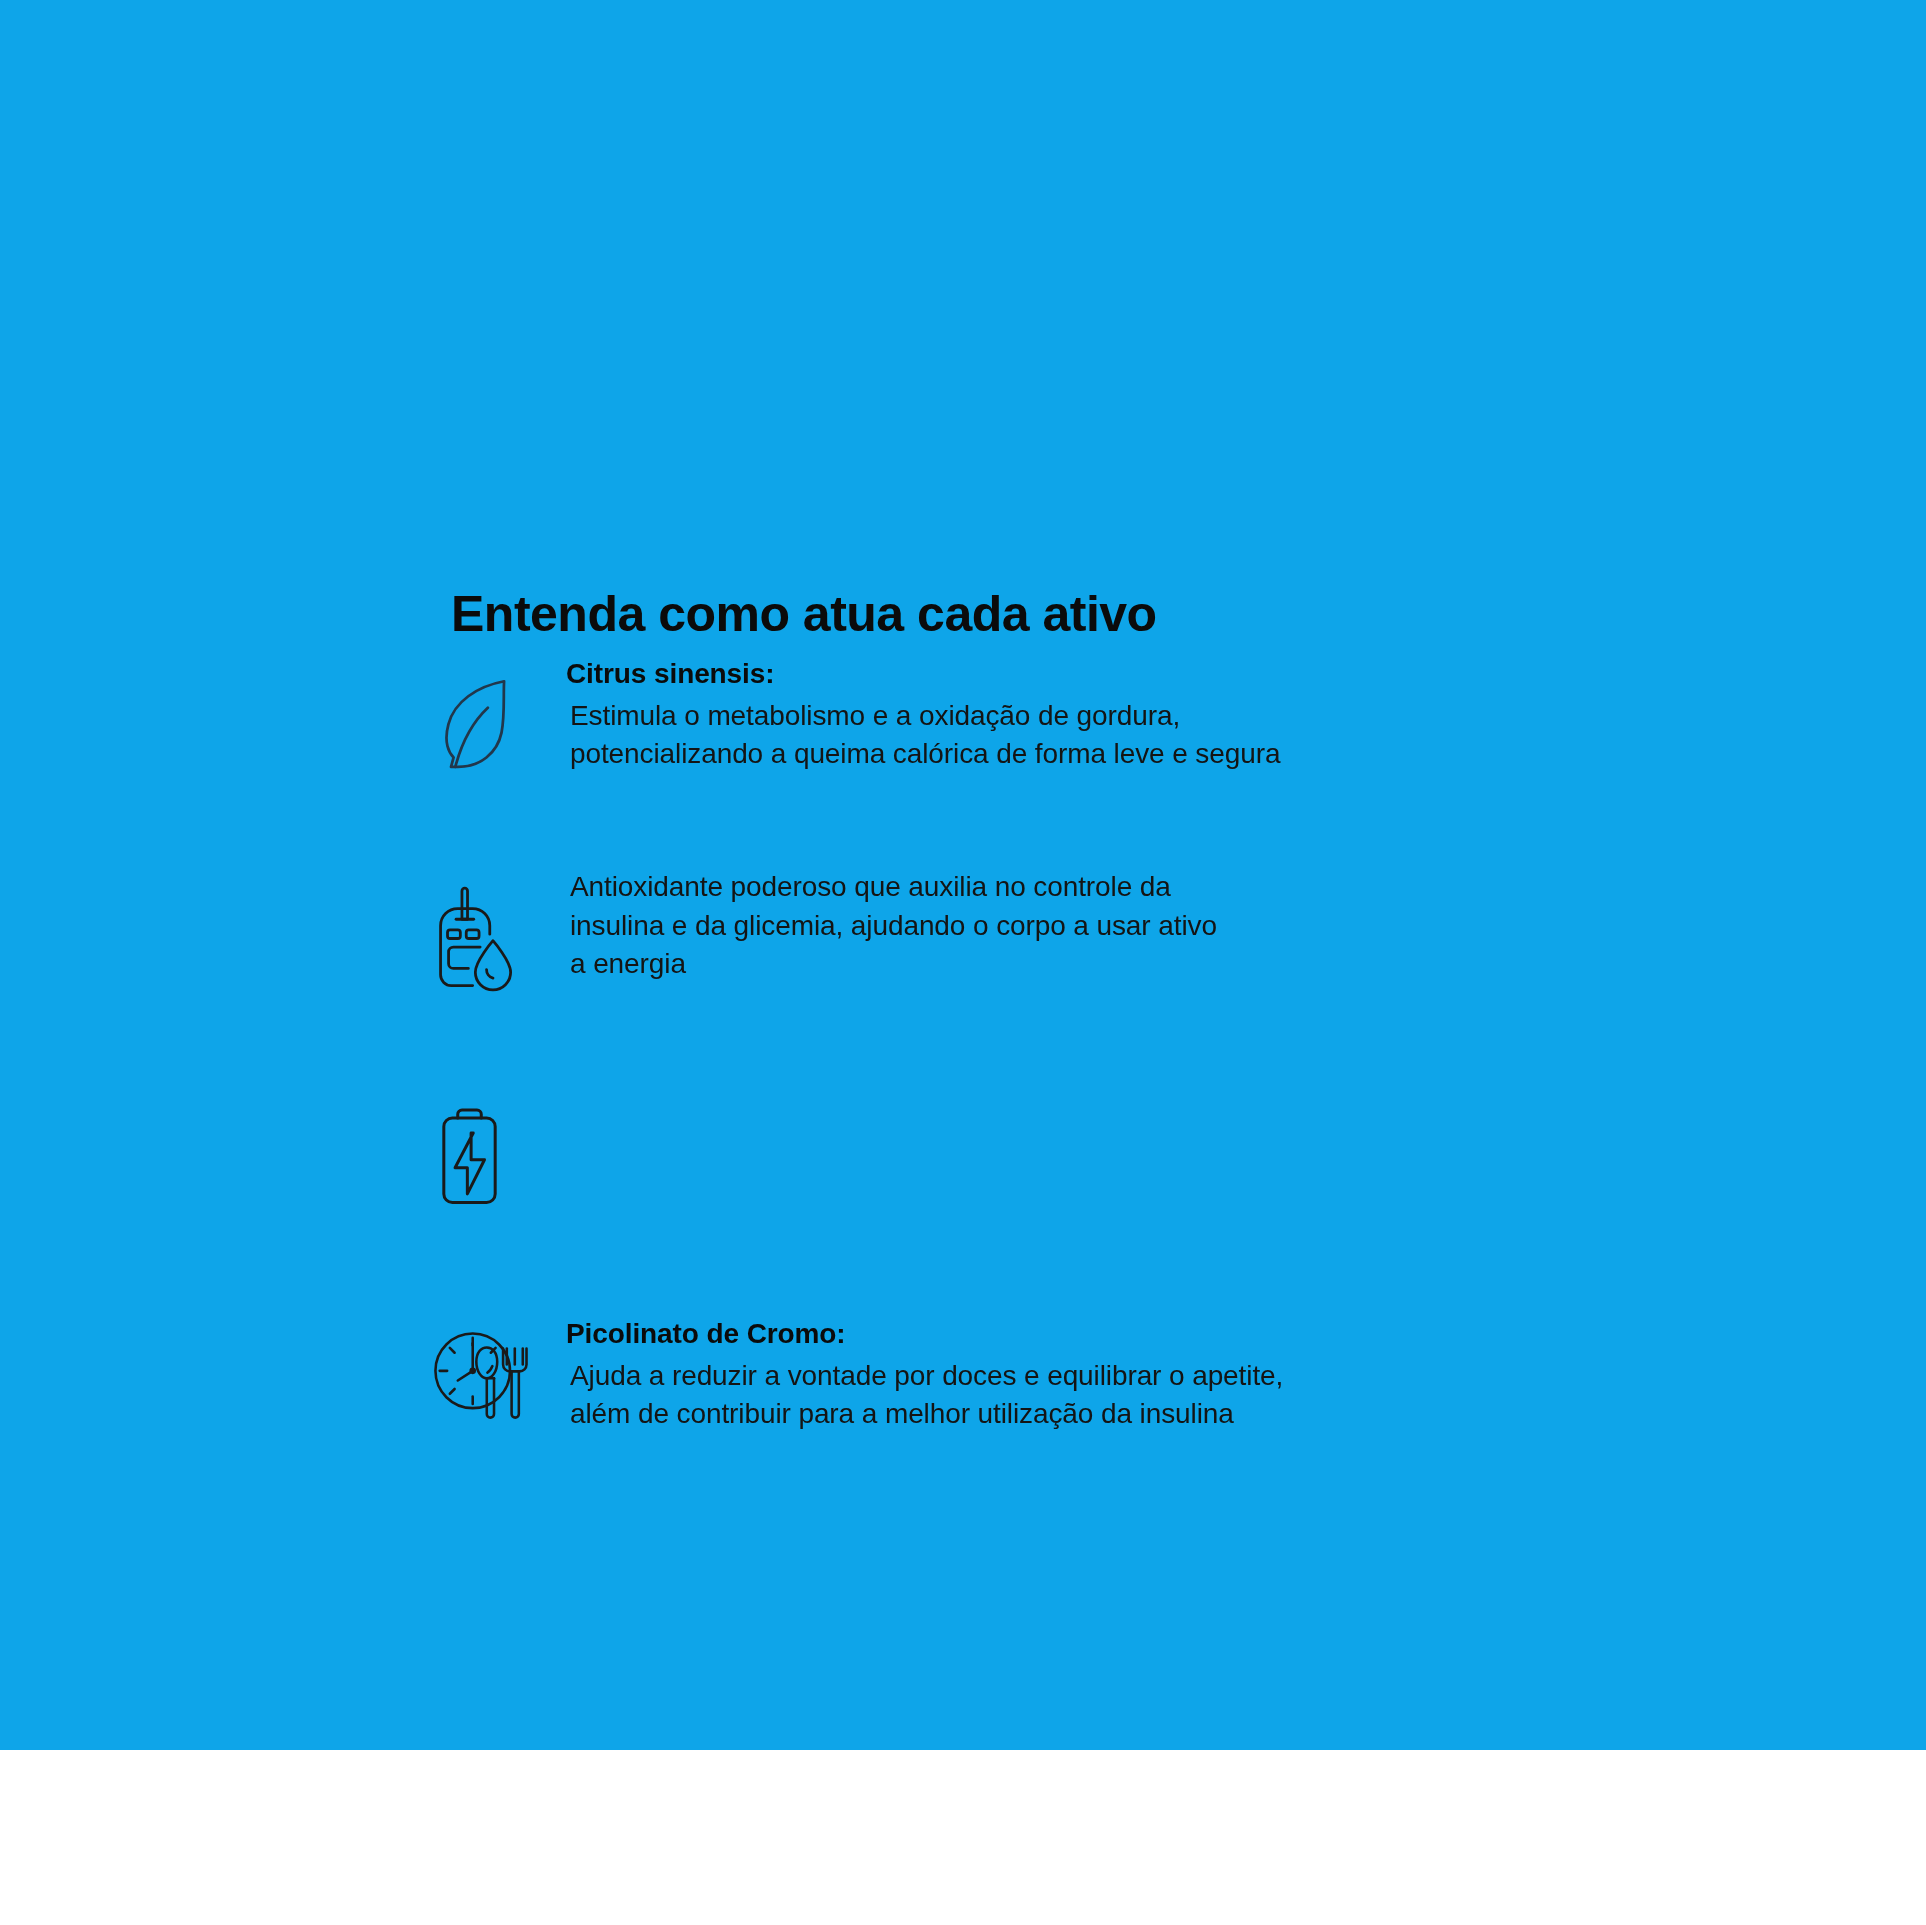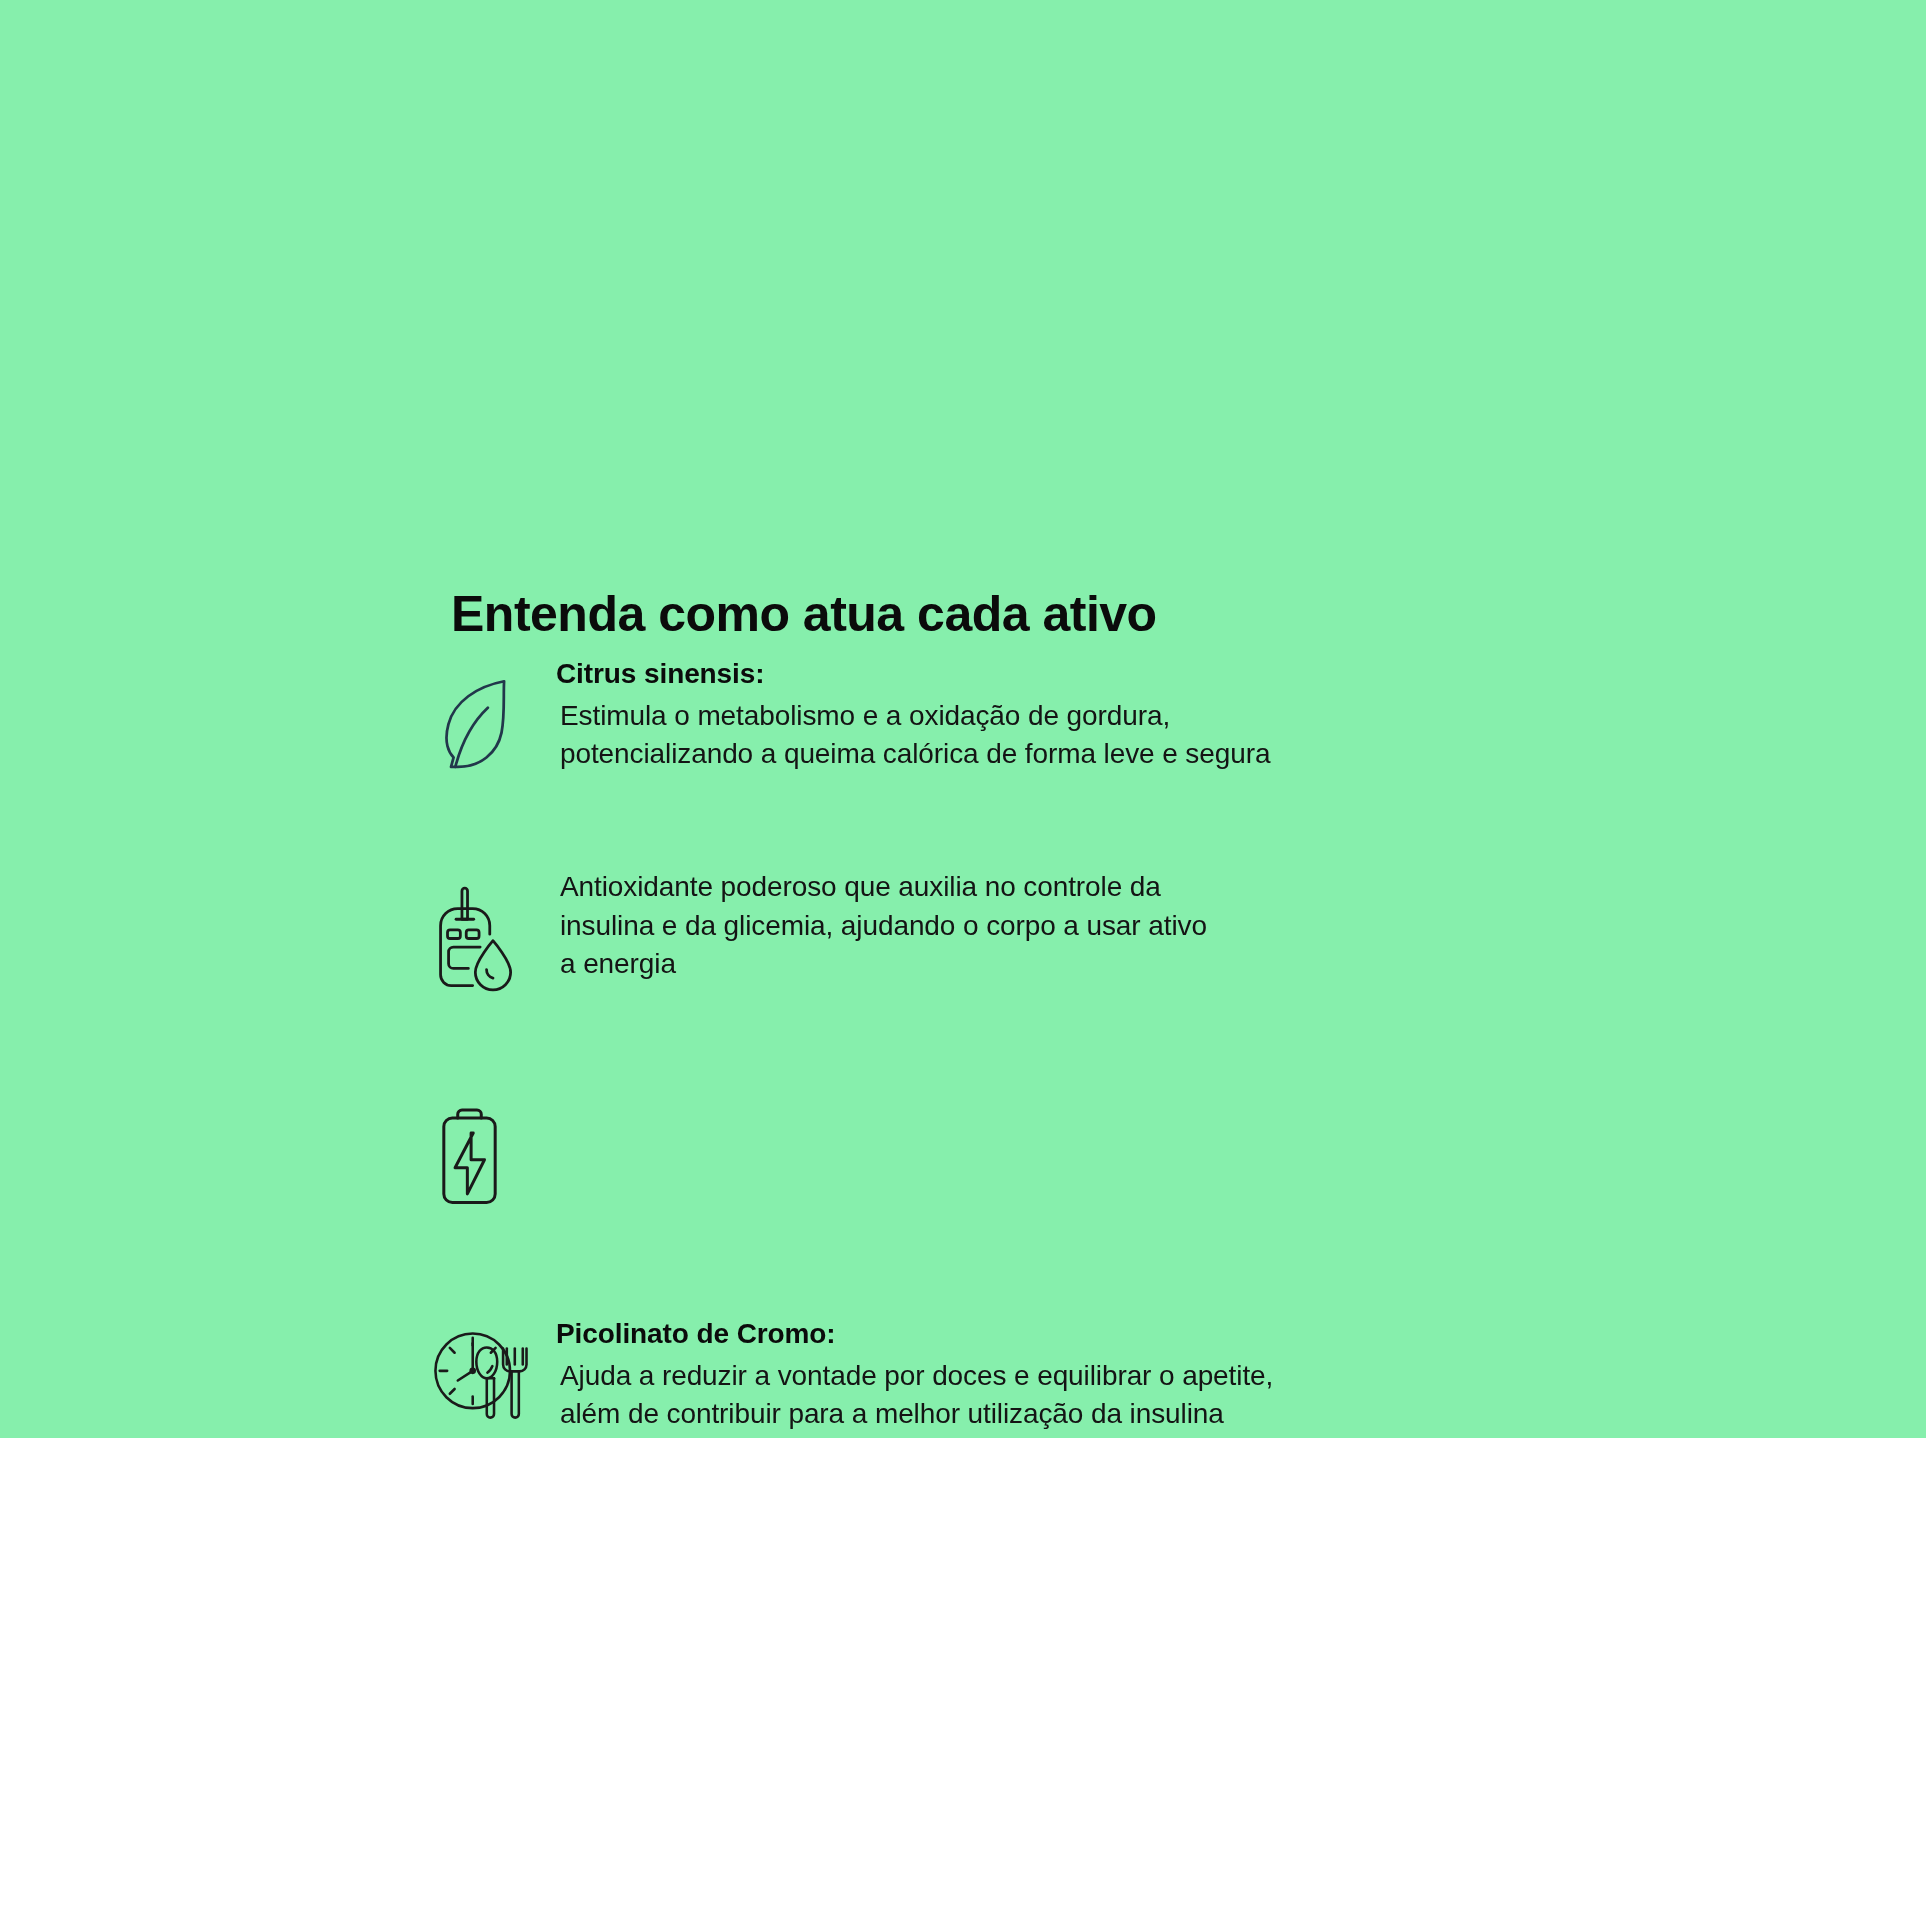--- a/index.html
+++ b/index.html
@@ -14,22 +14,22 @@
     -webkit-font-smoothing: antialiased;
     overflow: hidden;
     position: relative;
   }
 
   #page {
     position: absolute;
     left: 0;
     top: 0;
     width: 1926px;
-    height: 1438px;
-    background: #86efac;
+    height: 1750px;
+    background: #0ea5e9;
   }
 
   
   #page-title {
     position: absolute;
     left: 451px;
     top: 552px;
     font-size: 50px;
     font-weight: 700;
     letter-spacing: -0.5px;
@@ -44,21 +44,21 @@
     left: 432px;
     width: 1155px;
   }
   .feature-icon {
     position: absolute;
     left: 0;
     display: block;
   }
   .feature-text {
     position: absolute;
-    left: 124px;
+    left: 134px;
     width: 1027px;
   }
   .feature-heading {
     font-size: 28px;
     font-weight: 700;
     color: #0b0b0b;
     letter-spacing: -0.1px;
     line-height: 1.34;
     margin: 0 0 0.9px 0;
     white-space: nowrap;

